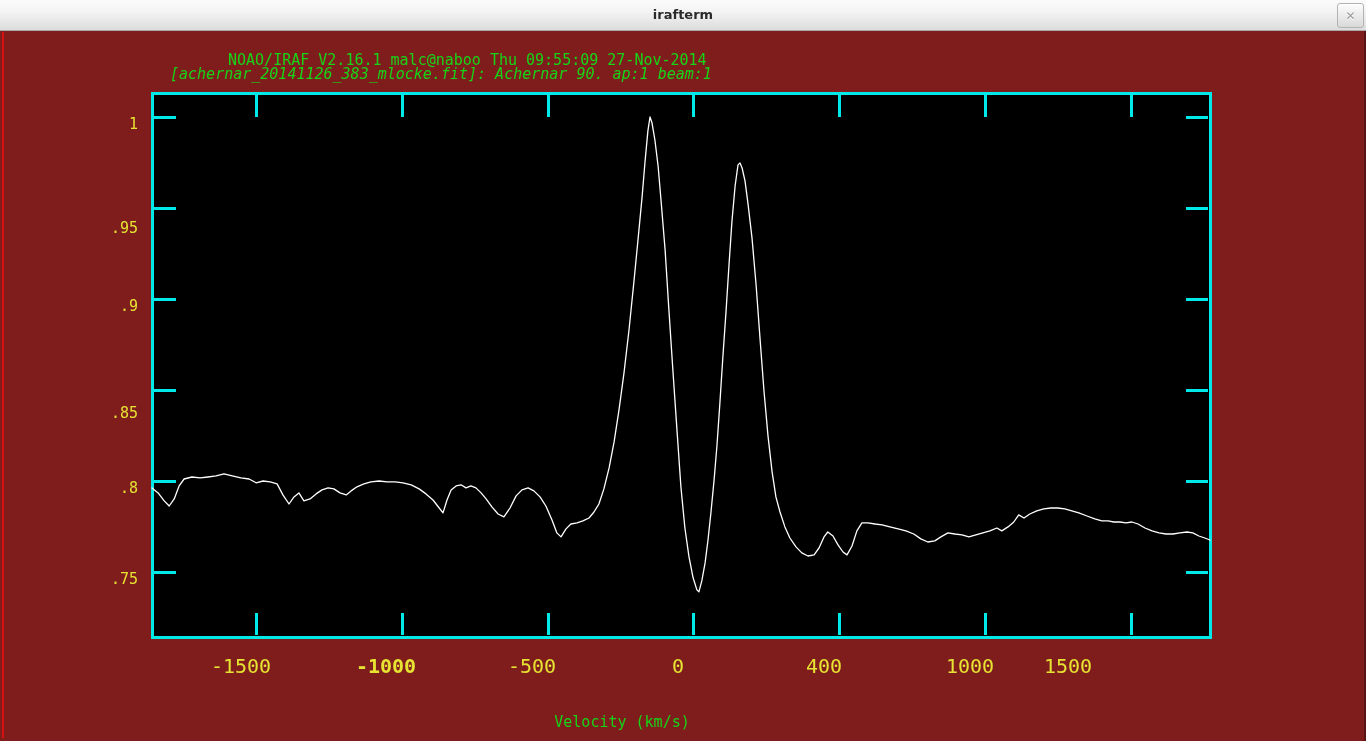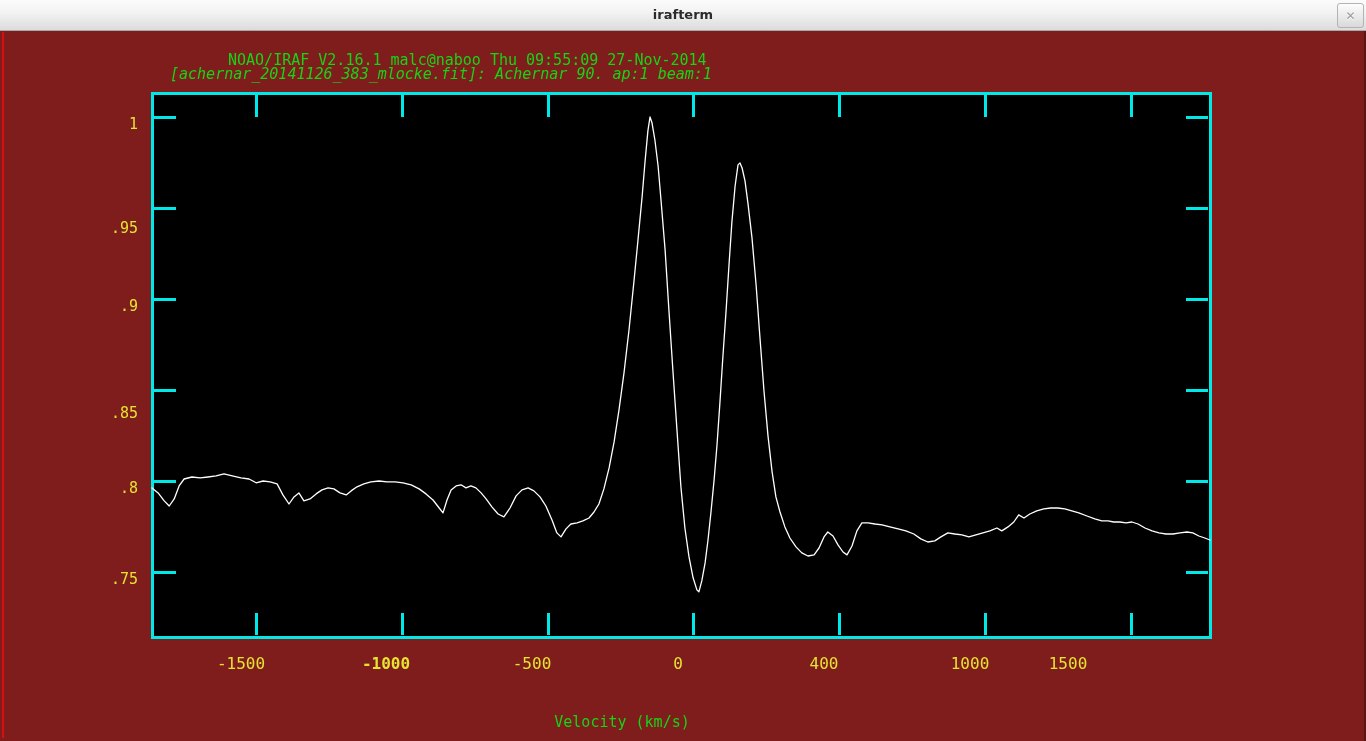--- a/index.html
+++ b/index.html
@@ -25,21 +25,21 @@
            background:#d51010;}
   .border-red-bottom{position:absolute;left:2px;bottom:2px;right:0;height:2px;
            background:#d51010;}
   .border-right-shade{position:absolute;right:0;top:0;bottom:0;width:2px;
            background:rgba(0,0,0,0.28);}
   .hdr{position:absolute;font-size:15px;letter-spacing:0;white-space:pre;
            color:#17d417;}
   .hdr1{left:228px;top:20px;}
   .hdr2{left:170px;top:34px;font-style:italic;}
   #plot-svg{position:absolute;left:150px;top:60px;}
-  .x-tick-label{position:absolute;width:90px;text-align:center;font-size:16px;
+  .x-tick-label{position:absolute;width:90px;text-align:center;font-size:20px;
            color:#e6e332;top:623px;}
   .y-tick-label{position:absolute;left:40px;width:98px;text-align:right;
            font-size:15px;color:#e6e332;}
   .xaxis-title{position:absolute;left:522px;top:656px;width:200px;text-align:center;
            font-size:15px;color:#17d417;margin-top:26px;}
 </style>
 </head>
 <body>
 
 <div class="window">

